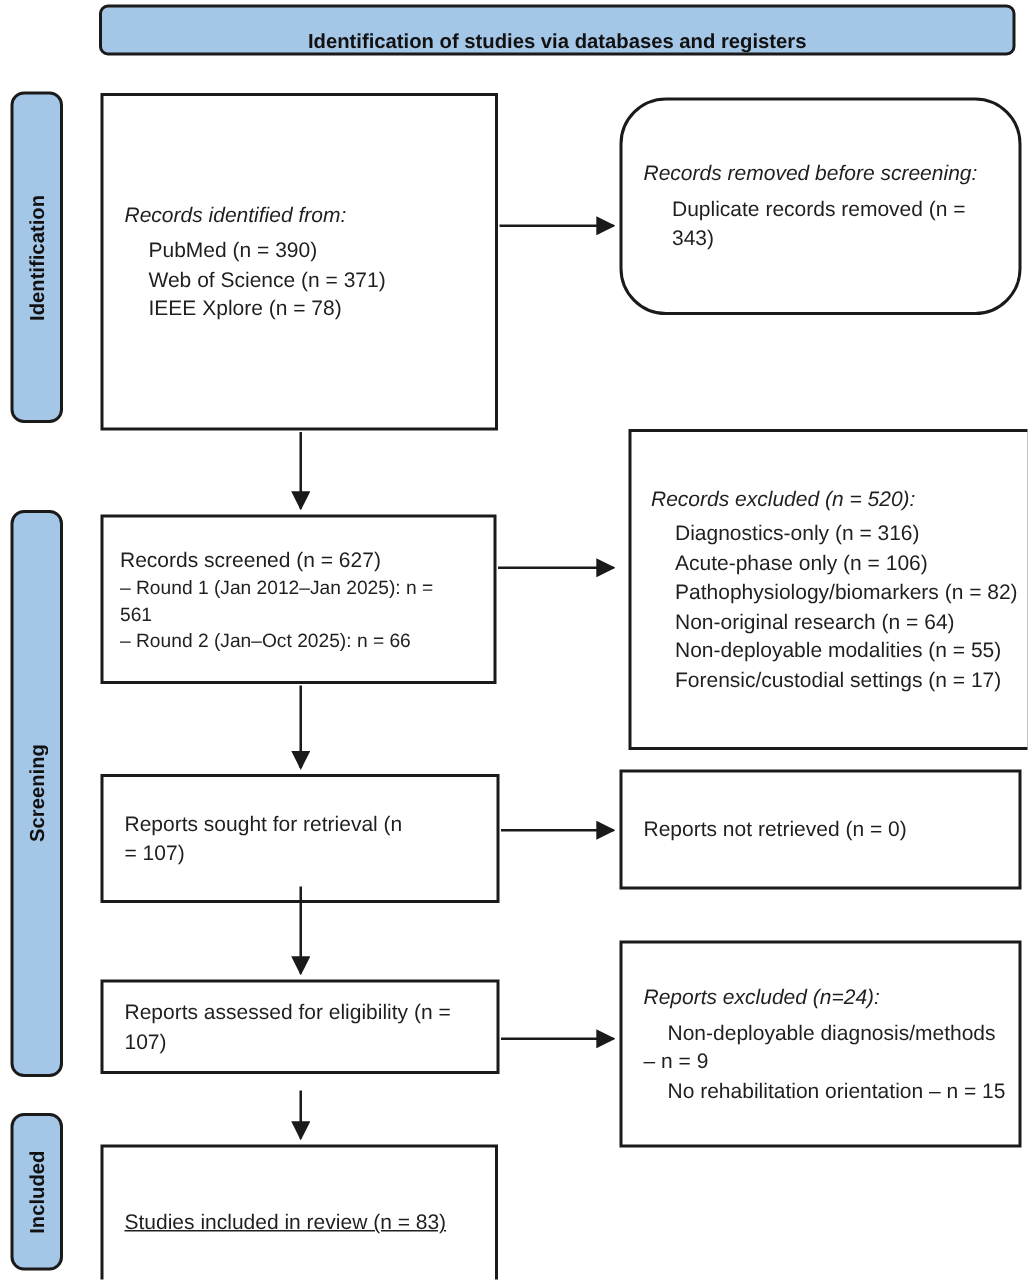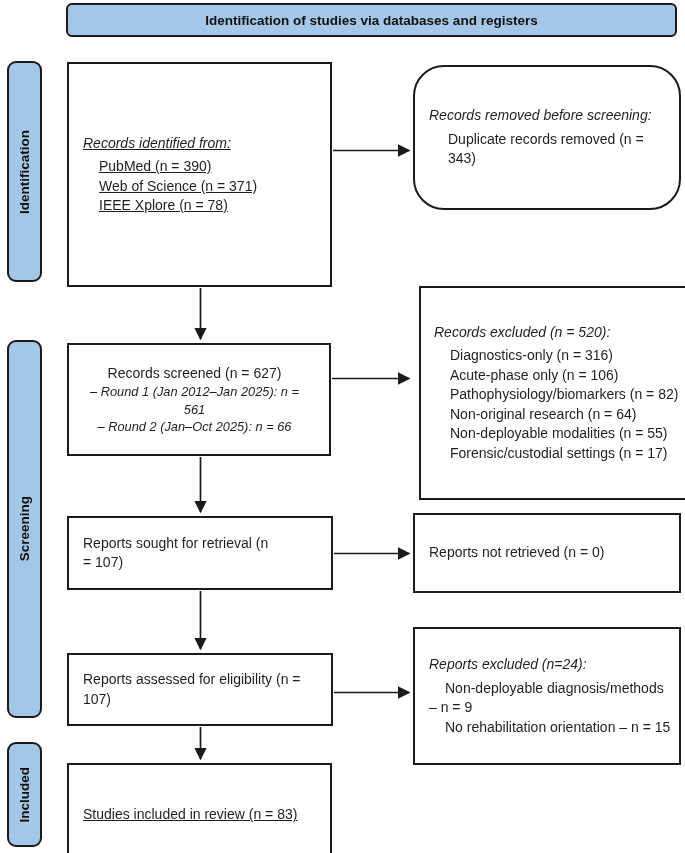--- a/index.html
+++ b/index.html
@@ -11,21 +11,21 @@
     font-family: "Liberation Sans", "DejaVu Sans", sans-serif;
     color: #1f1f1f;
   }
   .banner {
     position: absolute;
     left: 66px; top: 3px; width: 611px; height: 34px;
     background: #a4c7e7;
     border: 2px solid #1a1a1a;
     border-radius: 6px;
     box-sizing: border-box;
-    display: flex; align-items: center; justify-content: center;
+    display: flex; align-items: flex-end; justify-content: center;
     font-size: 13.5px; font-weight: bold; color: #111;
   }
   .side-label {
     position: absolute;
     left: 7px; width: 35px;
     background: #a4c7e7;
     border: 2px solid #1a1a1a;
     border-radius: 9px;
     box-sizing: border-box;
     display: flex; align-items: center; justify-content: center;
@@ -41,28 +41,28 @@
     background: #ffffff;
     border: 2px solid #1a1a1a;
     box-sizing: border-box;
     display: flex; flex-direction: column; justify-content: center;
     font-size: 14px; line-height: 19.5px;
     padding: 6px 10px 6px 14px;
   }
   .flowbox .heading { font-style: italic; margin-bottom: 4px; }
   .flowbox .item { text-indent: 16px; }
   .flowbox .item.hang { text-indent: 0; padding-left: 19px; }
-  .flowbox .small { font-size: 12.8px; line-height: 17.5px; font-style: italic; }
-  #box-identified   { left: 67px;  top: 62px;  width: 265px; height: 225px; text-decoration: underline; }
+  .flowbox .small { font-size: 12.8px; line-height: 17.5px; }
+  #box-identified   { left: 67px;  top: 62px;  width: 265px; height: 225px; }
   #box-removed      { left: 413px; top: 65px;  width: 268px; height: 145px; padding-right: 26px; border-radius: 31px; }
-  #box-screened     { left: 67px;  top: 343px; width: 264px; height: 113px; padding-left: 11px; padding-right: 20px; text-align: center; }
+  #box-screened     { left: 67px;  top: 343px; width: 264px; height: 113px; padding-left: 11px; padding-right: 20px; }
   #box-rec-excluded { left: 419px; top: 286px; width: 268px; height: 214px; padding-left: 13px; padding-right: 5px; }
-  #box-sought       { left: 67px;  top: 516px; width: 266px; height: 74px;  padding-right: 52px; }
+  #box-sought       { left: 67px;  top: 516px; width: 266px; height: 86px;  padding-right: 52px; }
   #box-not-retr     { left: 413px; top: 513px; width: 268px; height: 80px;  }
-  #box-assessed     { left: 67px;  top: 653px; width: 266px; height: 73px;  }
+  #box-assessed     { left: 67px;  top: 653px; width: 266px; height: 63px;  }
   #box-rep-excluded { left: 413px; top: 627px; width: 268px; height: 138px; padding-right: 8px; }
   #box-included     { left: 67px;  top: 763px; width: 265px; height: 104px; text-decoration: underline;  }
   .connectors { position: absolute; left: 0; top: 0; width: 685px; height: 853px; pointer-events: none; }
 </style>
 </head>
 <body>
 
 <div class="canvas">
 
   <div class="banner">

